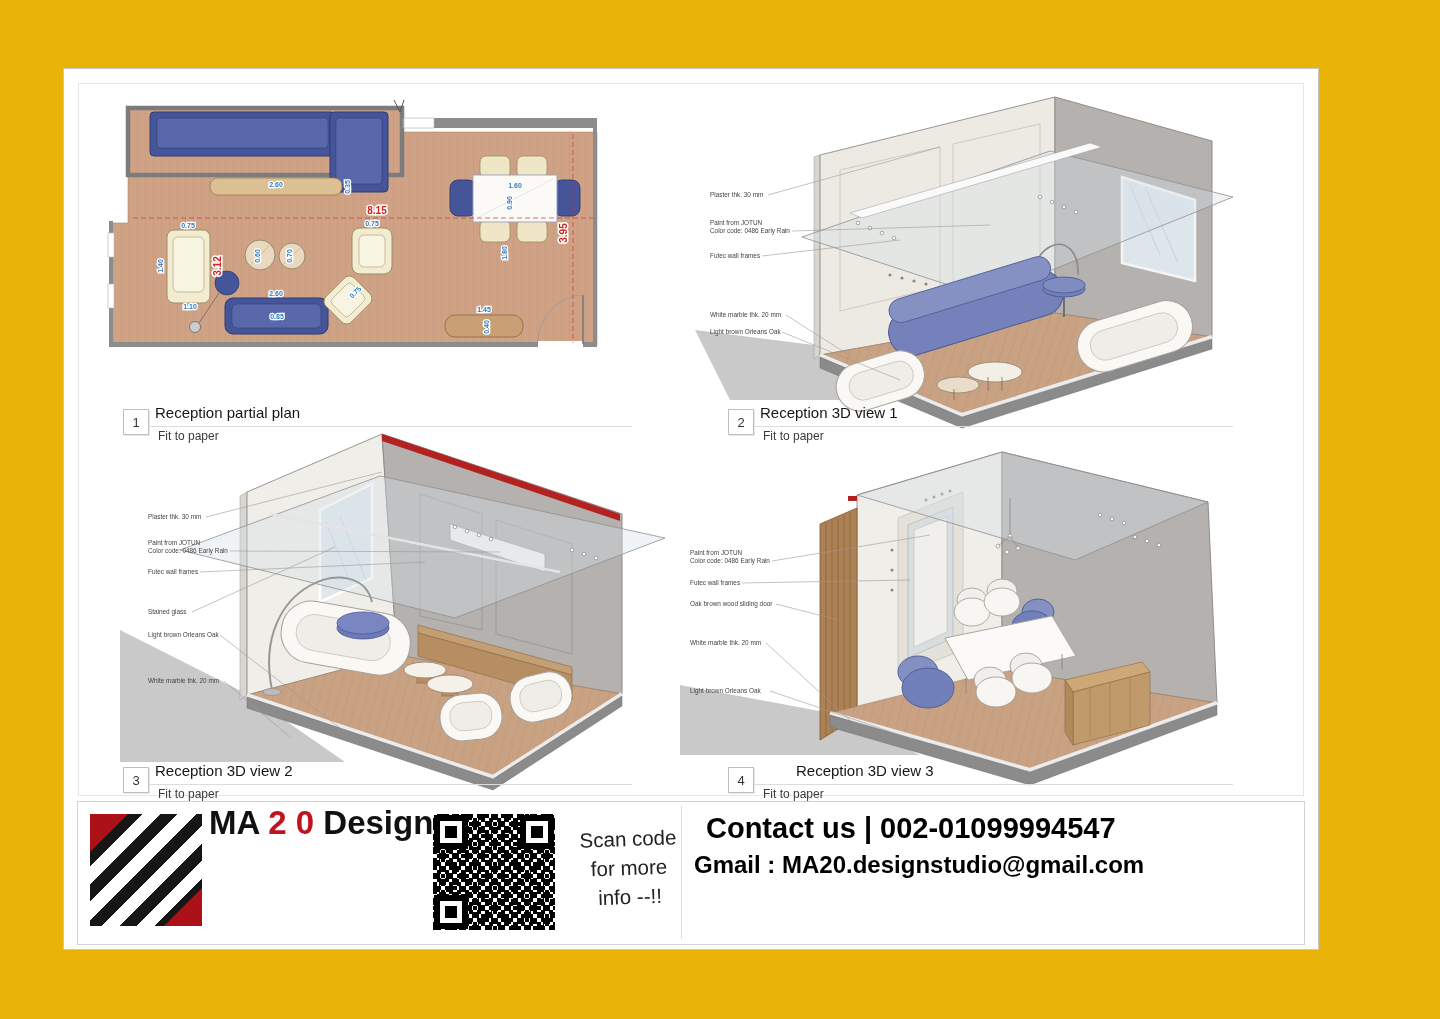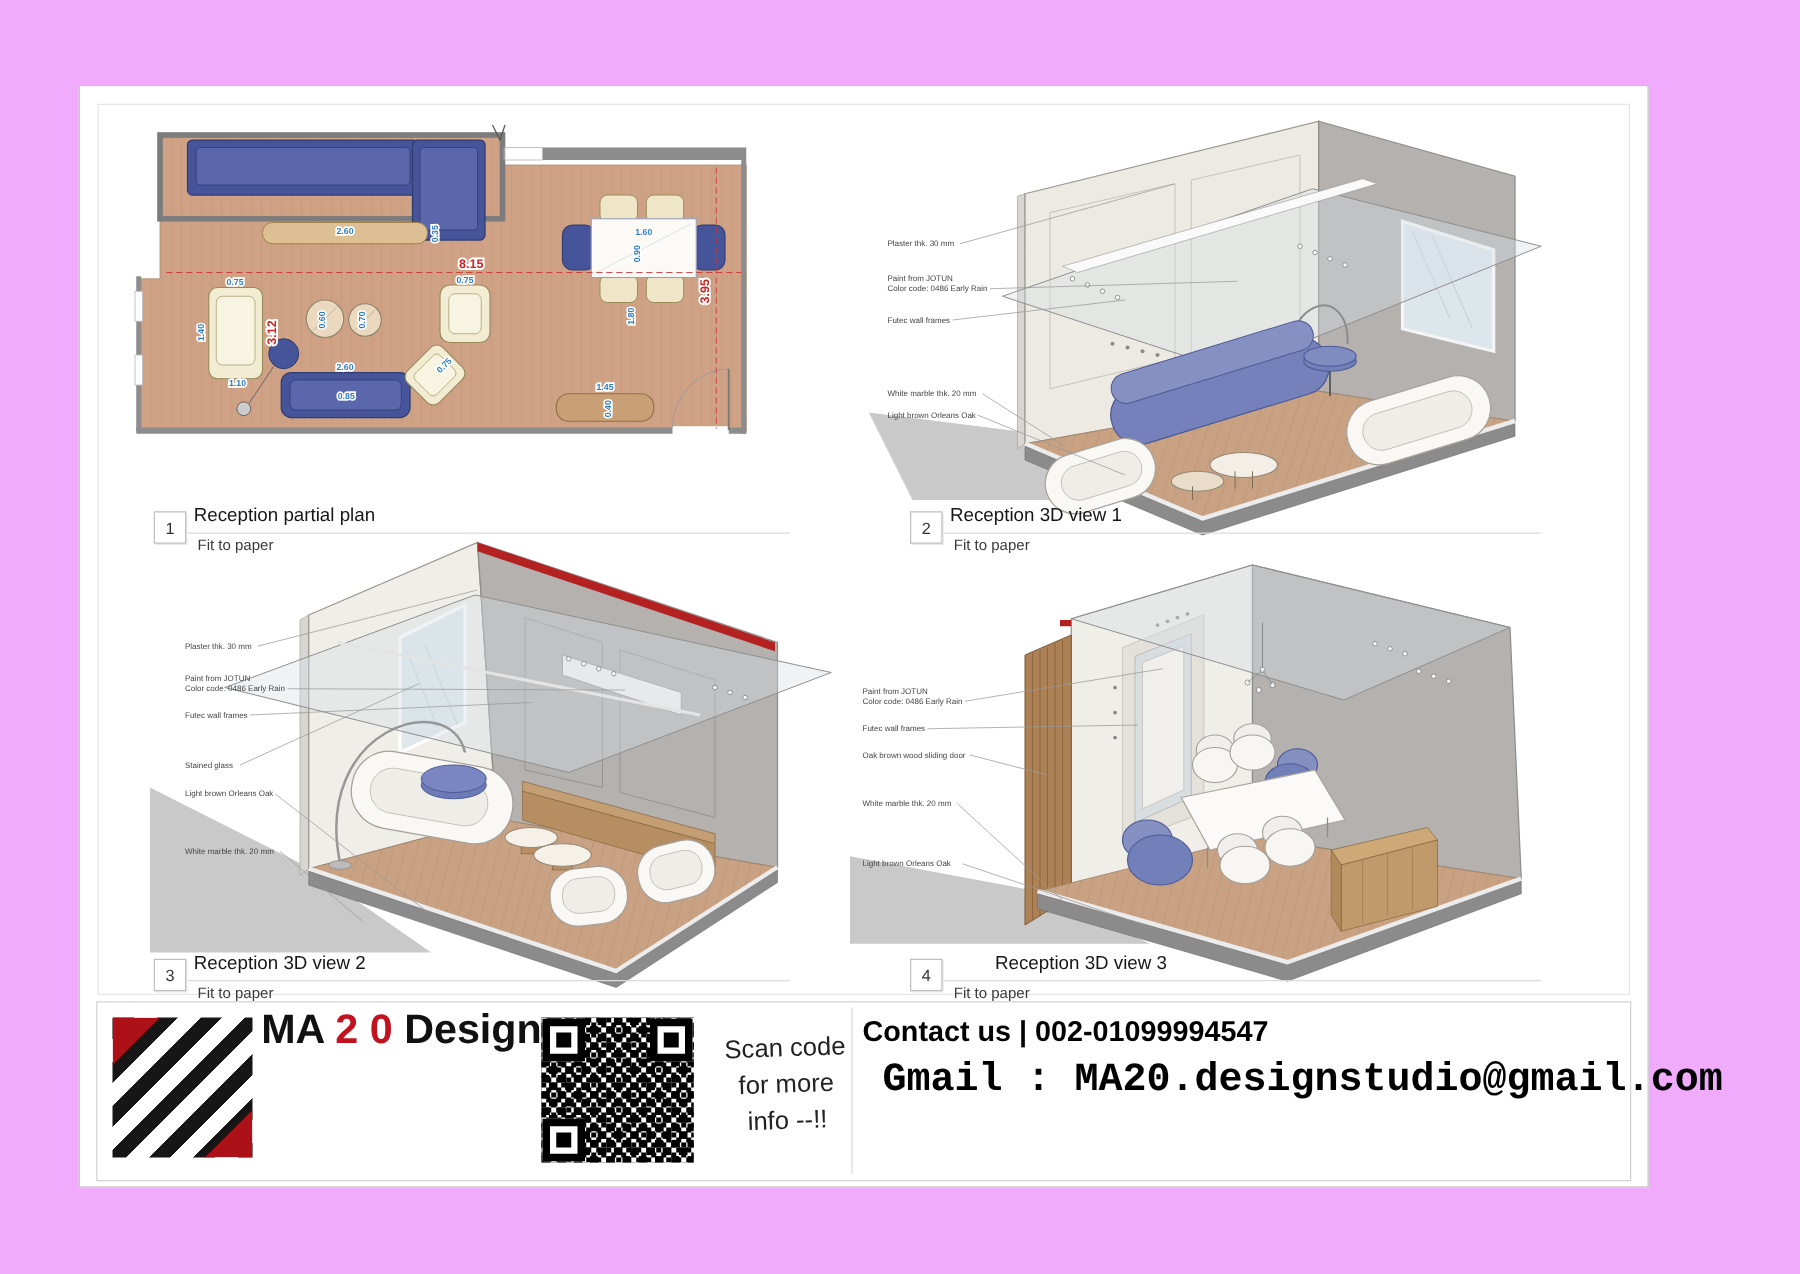--- a/index.html
+++ b/index.html
@@ -1,17 +1,17 @@
 <!DOCTYPE html>
 <html><head>
 <meta charset="utf-8">
 <style>
   html,body{margin:0;padding:0;background:#fff;}
   body{font-family:"Liberation Sans",sans-serif;}
-  .canvas{position:relative;width:1440px;height:1019px;background:#f0abfc;overflow:hidden;}
+  .canvas{position:relative;width:1440px;height:1019px;background:#eab308;overflow:hidden;}
   .sheet{position:absolute;left:63px;top:68px;width:1254px;height:880px;border:1px solid #c6c6c6;background:#fff;}
   .inner-frame{position:absolute;left:14px;top:14px;width:1224px;height:711px;border:1px solid #e6e6e6;}
   .vp-svg{position:absolute;}
   svg text{font-family:"Liberation Sans",sans-serif;}
   .ann{font-size:6.4px;fill:#444;}
   .dimb{font-size:7px;fill:#2f7bc0;stroke:#ffffff;stroke-width:2.6px;paint-order:stroke;font-weight:bold;}
   .dimr{font-size:10px;fill:#cc2222;stroke:#ffffff;stroke-width:3px;paint-order:stroke;font-weight:bold;}
   .leader{stroke:#9a9a9a;stroke-width:0.6;}
   
   .numbox{position:absolute;width:24px;height:24px;border:1px solid #bfbfbf;background:#fff;
@@ -32,23 +32,23 @@
   .qr{position:absolute;left:355px;top:12px;width:122px;height:116px;background-color:#fff;
       background-image:repeating-conic-gradient(#000 0 25%,#fff 0 50%),repeating-conic-gradient(#000 0 25%,#fff 0 50%);
       background-size:13px 13px,8px 8px;background-blend-mode:multiply;}
   .finder{position:absolute;width:34px;height:34px;border:6px solid #000;background:#fff;box-sizing:border-box;}
   .finder::after{content:"";position:absolute;inset:5px;background:#000;}
   .f-tl{left:1px;top:1px;} .f-tr{right:1px;top:1px;} .f-bl{left:1px;bottom:1px;}
   .scan{position:absolute;left:487px;top:22px;width:128px;text-align:center;font-size:20.5px;color:#222;
         line-height:29px;transform:rotate(-2deg);}
   .tb-divider{position:absolute;left:603px;top:4px;width:1px;height:133px;background:#dcdcdc;}
   .contact{position:absolute;left:612px;top:6px;width:612px;color:#000;white-space:nowrap;}
-  .contact .c1{font-size:23px;font-weight:bold;margin:4px 0 0 0;}
+  .contact .c1{font-size:29px;font-weight:bold;margin:4px 0 0 16px;}
   .contact .c2{font-size:29px;font-weight:bold;margin:6px 0 0 184px;}
-  .contact .c3{font-size:32px;font-weight:bold;margin:6px 0 0 16px;font-family:Liberation Mono, monospace;}
+  .contact .c3{font-size:24px;font-weight:bold;margin:6px 0 0 4px;}
 </style>
 </head>
 <body>
 
 <div class="canvas">
   <div class="sheet">
     <div class="inner-frame"></div>
   </div>
 
   <svg class="vp-svg" style="left:105px;top:98px;" width="500" height="260" viewBox="0 0 500 260">

